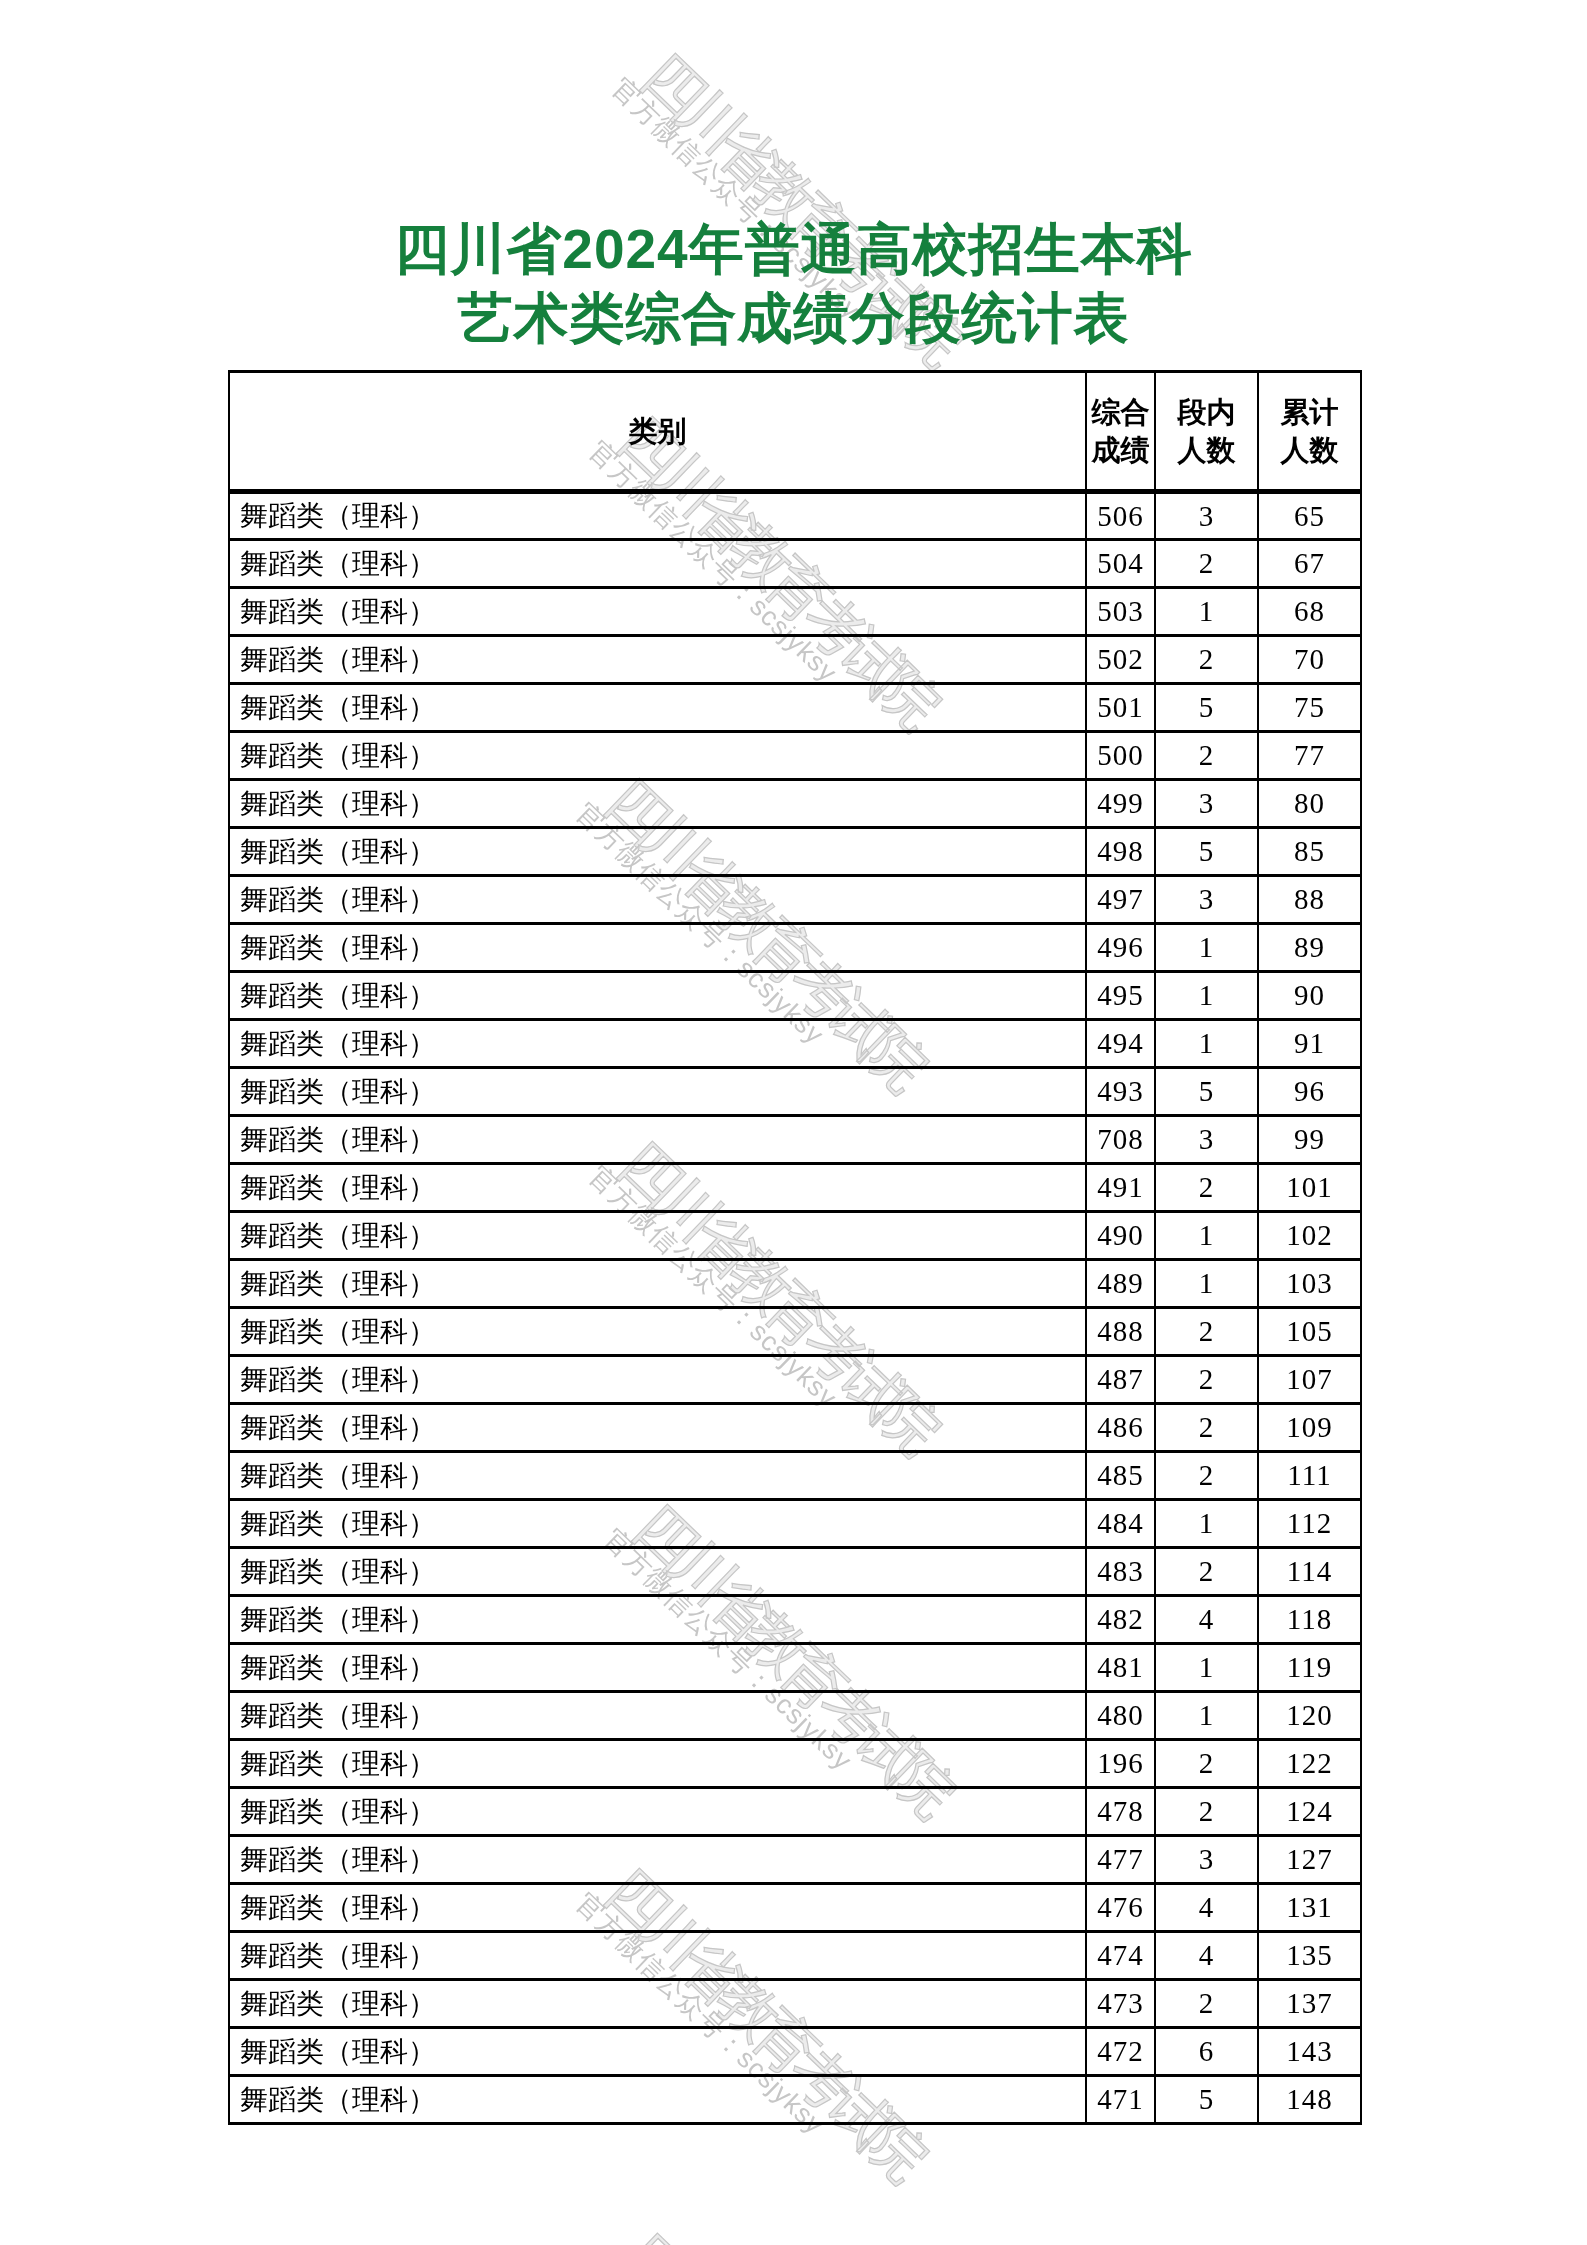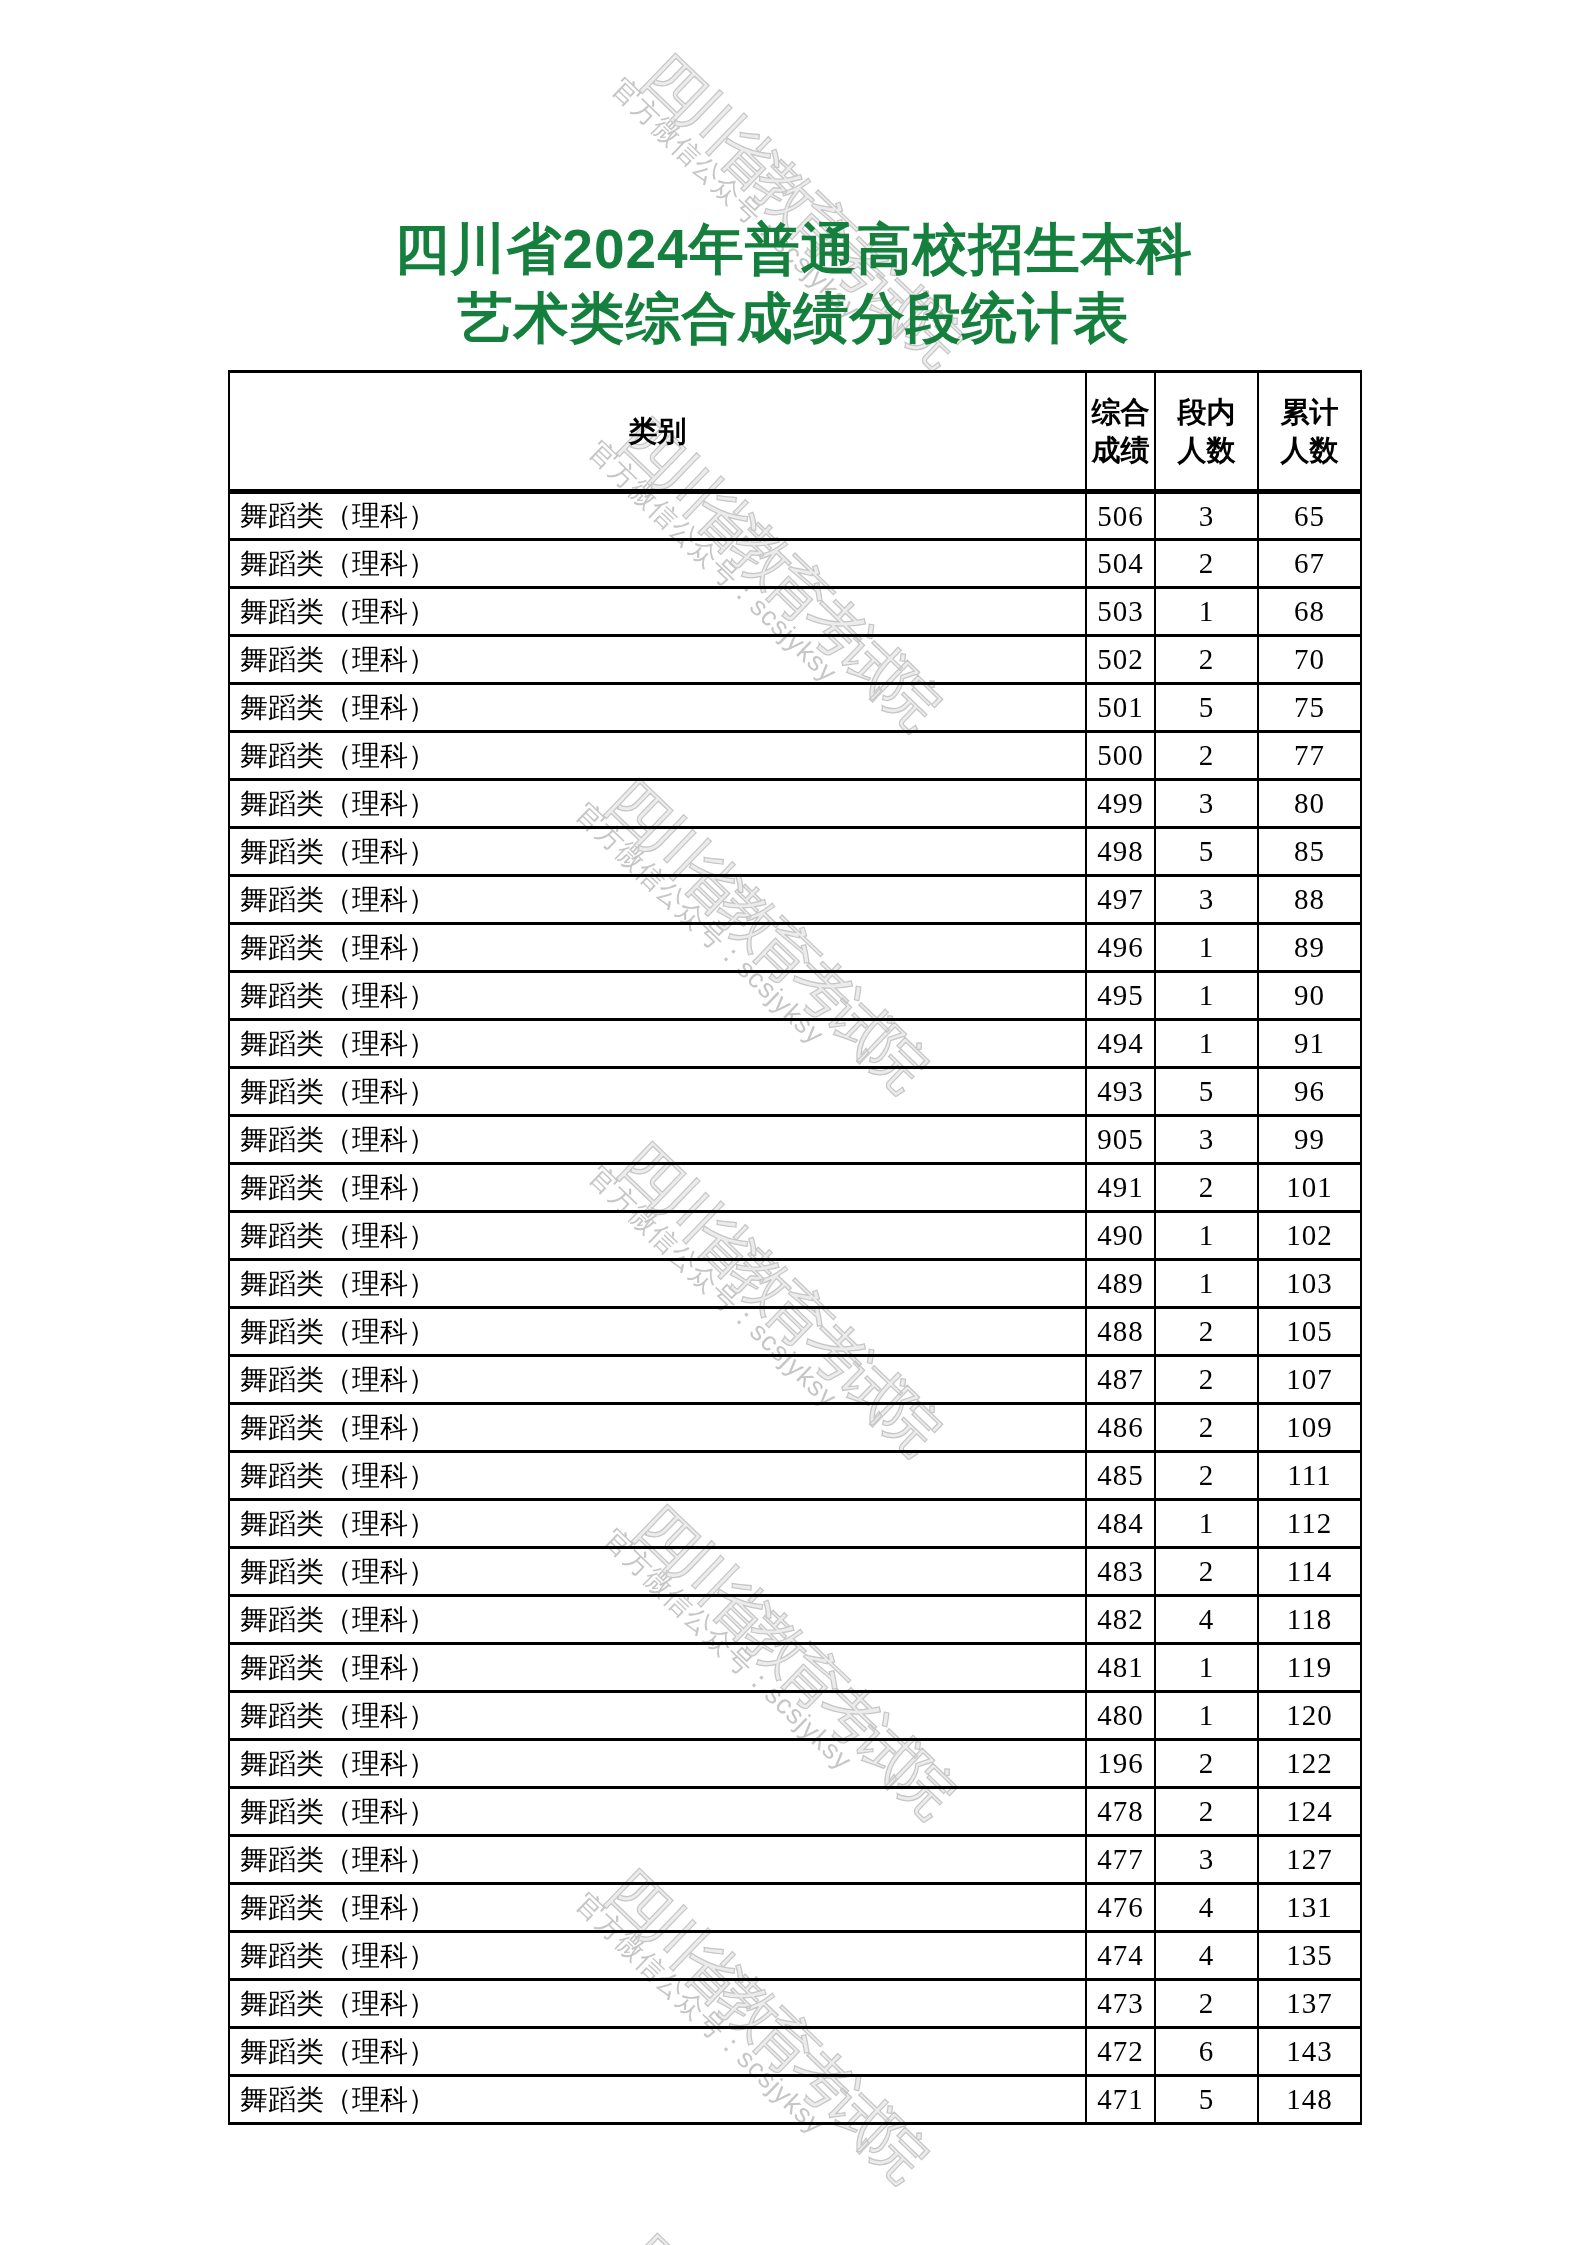--- a/index.html
+++ b/index.html
@@ -204,21 +204,21 @@
           <td class="num">91</td>
         </tr>
         <tr>
           <td class="cat">舞蹈类（理科）</td>
           <td class="num">493</td>
           <td class="num">5</td>
           <td class="num">96</td>
         </tr>
         <tr>
           <td class="cat">舞蹈类（理科）</td>
-          <td class="num">905</td>
+          <td class="num">708</td>
           <td class="num">3</td>
           <td class="num">99</td>
         </tr>
         <tr>
           <td class="cat">舞蹈类（理科）</td>
           <td class="num">491</td>
           <td class="num">2</td>
           <td class="num">101</td>
         </tr>
         <tr>

